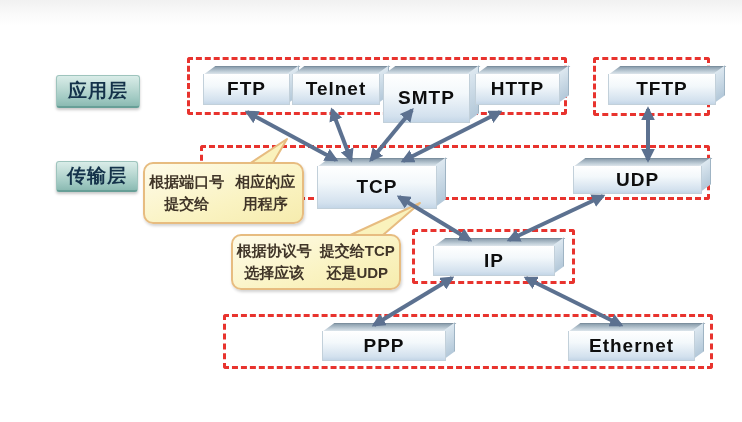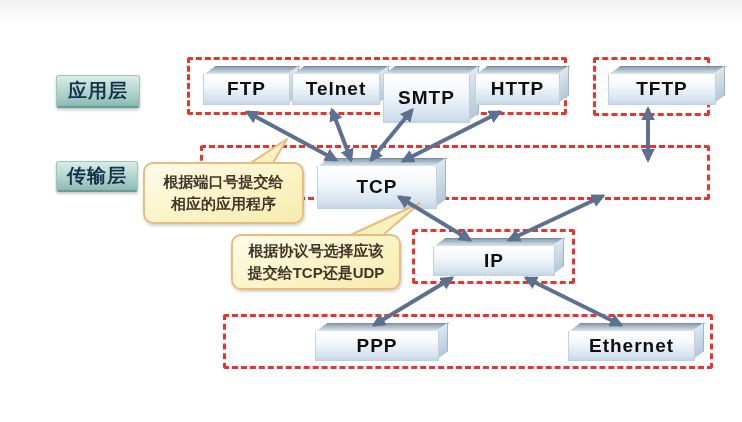--- a/index.html
+++ b/index.html
@@ -50,25 +50,25 @@
     border-right:1px solid #9fb4c4;
   }
   .n-ftp{left:203px;top:74px;width:85px;height:30px;}
   .n-telnet{left:292px;top:74px;width:86px;height:30px;}
   .n-smtp{left:383px;top:74px;width:85px;height:48px;}
   .n-http{left:475px;top:74px;width:83px;height:30px;}
   .n-tftp{left:608px;top:74px;width:82px;height:30px;padding-left:24px;}
   .n-tcp{left:317px;top:166px;width:118px;height:42px;}
   .n-udp{left:573px;top:166px;width:127px;height:27px;}
   .n-ip{left:433px;top:246px;width:120px;height:29px;}
-  .n-ppp{left:315px;top:331px;width:122px;height:29px;border-radius:10px;}
+  .n-ppp{left:322px;top:331px;width:122px;height:29px;border-radius:10px;}
   .n-ethernet{left:568px;top:331px;width:125px;height:29px;font-size:18px;}
   
   .callout{
-    position:absolute;display:flex;flex-direction:column;align-items:center;justify-content:center;
+    position:absolute;display:flex;flex-direction:row;align-items:center;justify-content:center;
     background:linear-gradient(160deg,#fefbe9 0%,#faf3c2 60%,#f6ecae 100%);
     border:2px solid #e7bc80;border-radius:10px;
     box-shadow:1px 2px 3px rgba(0,0,0,0.18);
     font-weight:bold;font-size:15px;color:#403528;line-height:1.45;text-align:center;
   }
   .c1{left:143px;top:162px;width:157px;height:58px;}
   .c2{left:231px;top:234px;width:166px;height:52px;}
   svg.overlay{position:absolute;left:0;top:0;pointer-events:none;}
 </style>
 </head>
@@ -109,20 +109,25 @@
   <div class="node n-tftp">
     <div class="top"></div>
     <div class="side"></div>
     <div class="face">TFTP</div>
   </div>
   <div class="node n-tcp">
     <div class="top"></div>
     <div class="side"></div>
     <div class="face">TCP</div>
   </div>
+  <div class="node n-udp">
+    <div class="top"></div>
+    <div class="side"></div>
+    <div class="face">UDP</div>
+  </div>
   <div class="node n-ip">
     <div class="top"></div>
     <div class="side"></div>
     <div class="face">IP</div>
   </div>
   <div class="node n-ppp">
     <div class="top"></div>
     <div class="side"></div>
     <div class="face">PPP</div>
   </div>

